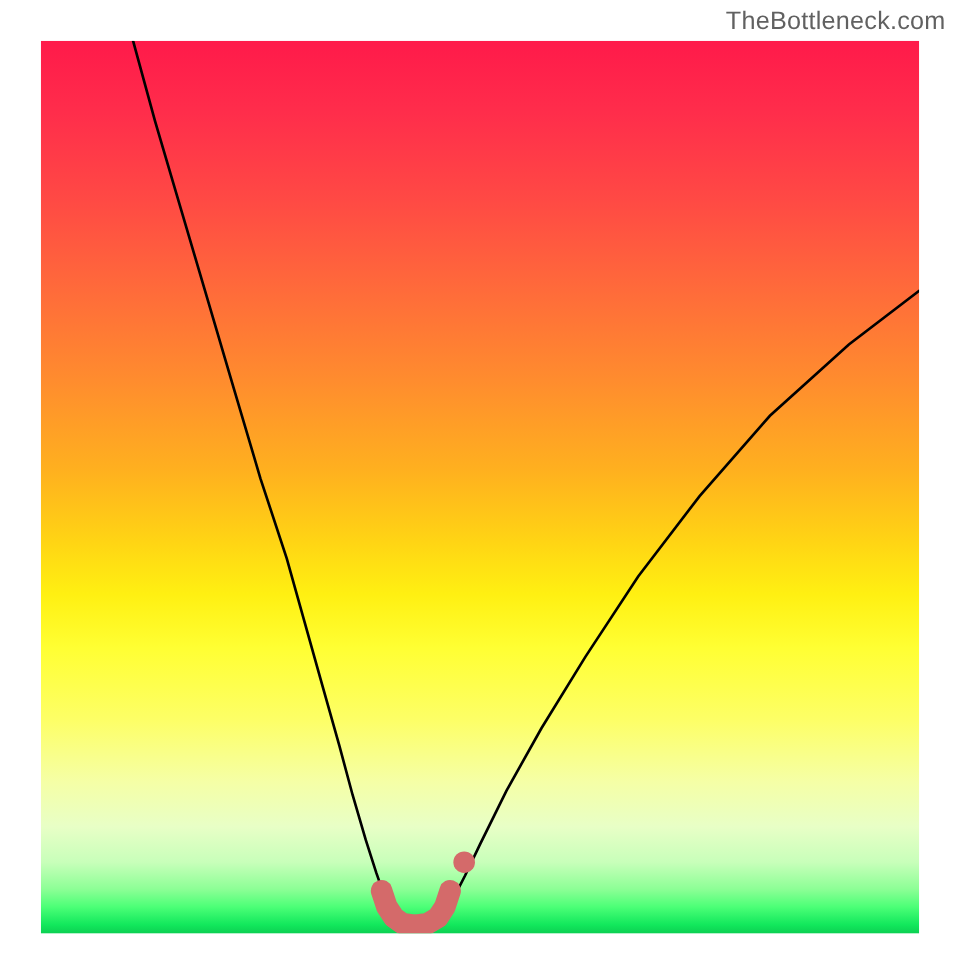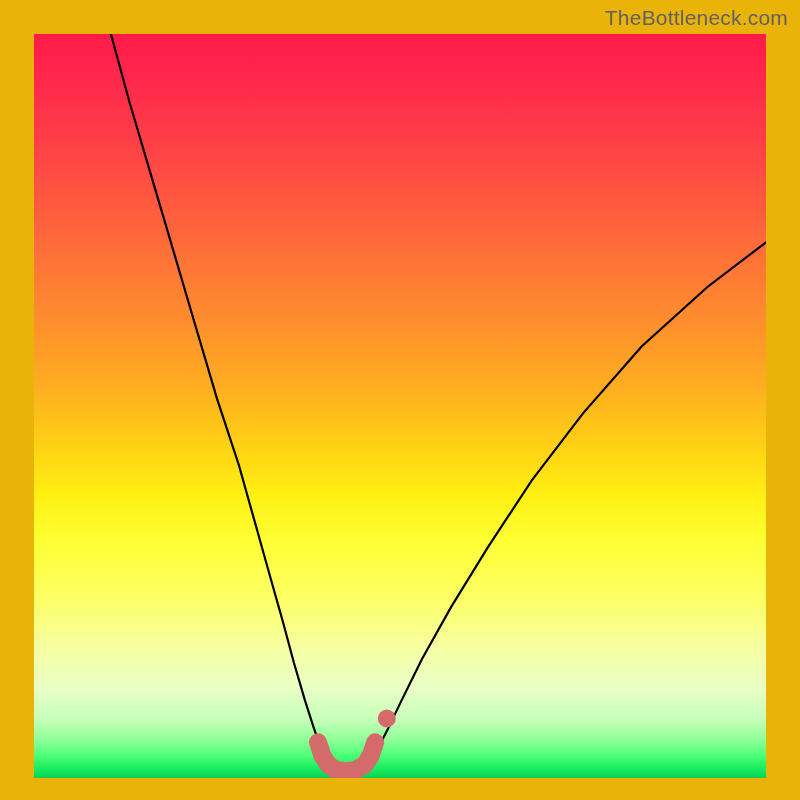--- a/index.html
+++ b/index.html
@@ -10,21 +10,21 @@
     overflow: hidden;
     background: #000;
     font-family: Arial, Helvetica, sans-serif;
   }
   .frame {
     position: absolute;
     left: 0;
     top: 0;
     width: 800px;
     height: 800px;
-    background: #eab308;
+    background: #ffffff;
   }
   .plot-area {
     position: absolute;
     left: 34px;
     top: 34px;
     width: 732px;
     height: 744px;
     overflow: hidden;
   }
   

